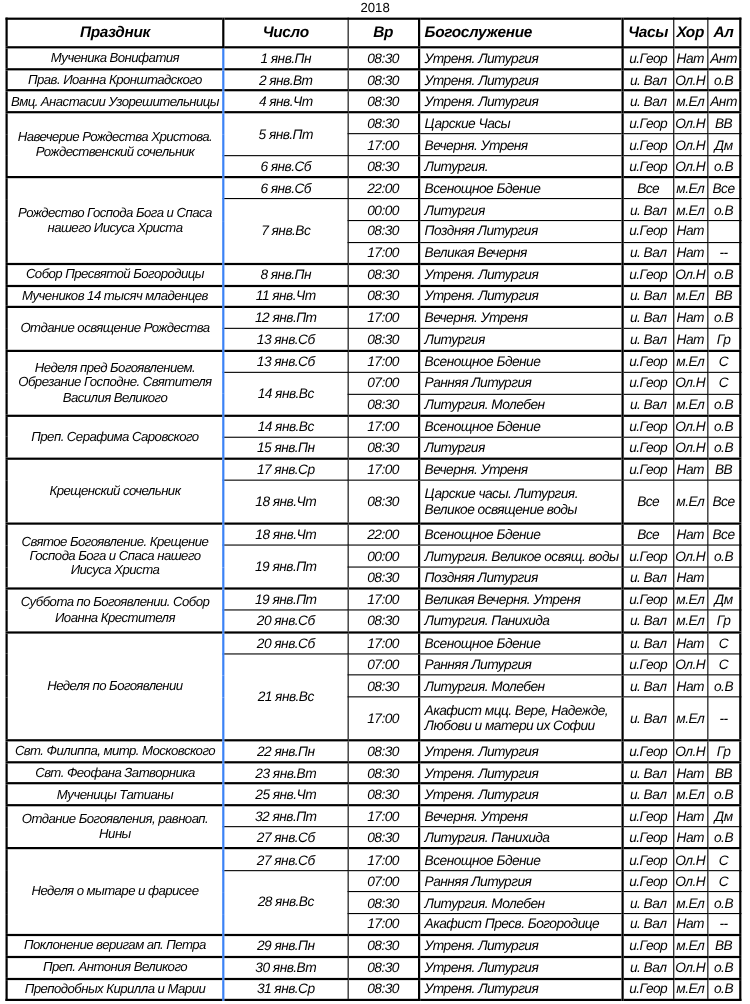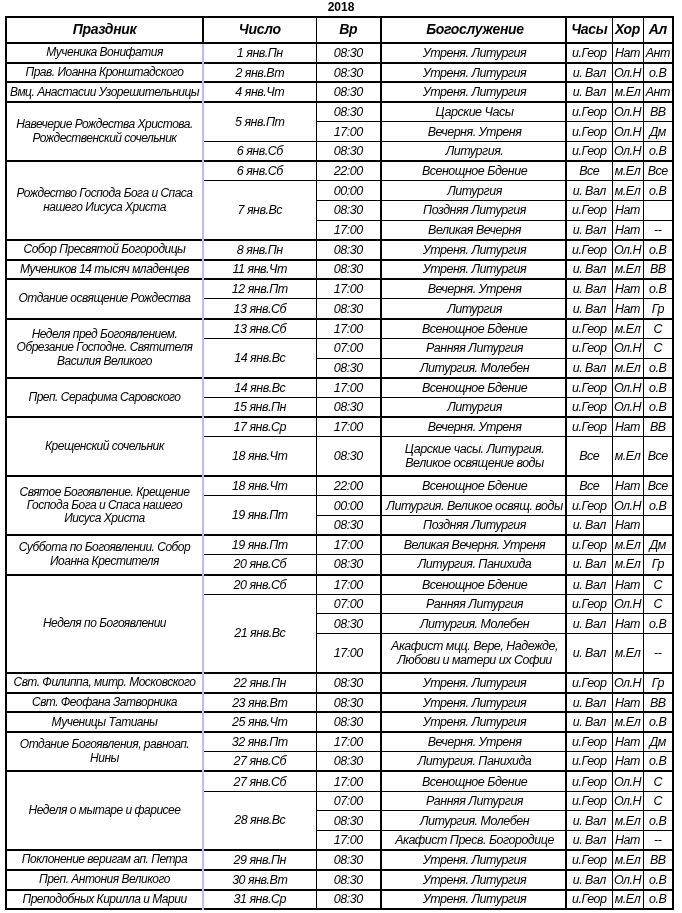--- a/index.html
+++ b/index.html
@@ -11,21 +11,20 @@
     color: #000;
     overflow: hidden;
   }
   .year-title {
     width: 682px;
     text-align: center;
     font-size: 12px;
     line-height: 15px;
     height: 16px;
     letter-spacing: 0;
-    font-weight: bold;
   }
   table.schedule {
     border-collapse: collapse;
     table-layout: fixed;
     margin-left: 5px;
     width: 667px;
     border: 2px solid #000;
   }
   td, th {
     border: 1px solid #000;
@@ -42,25 +41,25 @@
   thead th {
     font-weight: bold;
     font-size: 14px;
     letter-spacing: -0.3px;
     border-bottom: 2px solid #000;
     padding: 0 1px;
   }
   tbody tr { height: 19.7px; }
   tbody tr.tall { height: 39.4px; }
   tbody tr.group-start td { border-top: 2px solid #000; }
-  td.holiday { font-size: 12px; border-right: 2px solid #c4b5fd; margin-top: 36px; }
+  td.holiday { font-size: 12px; border-right: 2px solid #3b82f6; margin-top: 36px; }
   th.holiday { border-right: 2px solid #000; }
   td.holiday.bold { font-weight: normal; }
   td.service, th.service {
-    text-align: center;
+    text-align: left;
     padding-left: 4px;
     border-left: 2px solid #000;
     border-right: 2px solid #000;
   }
   td.priest { padding: 1px 1px; }
   td.choir, td.altar { padding: 1px 0; }
 </style>
 </head>
 <body>
 

